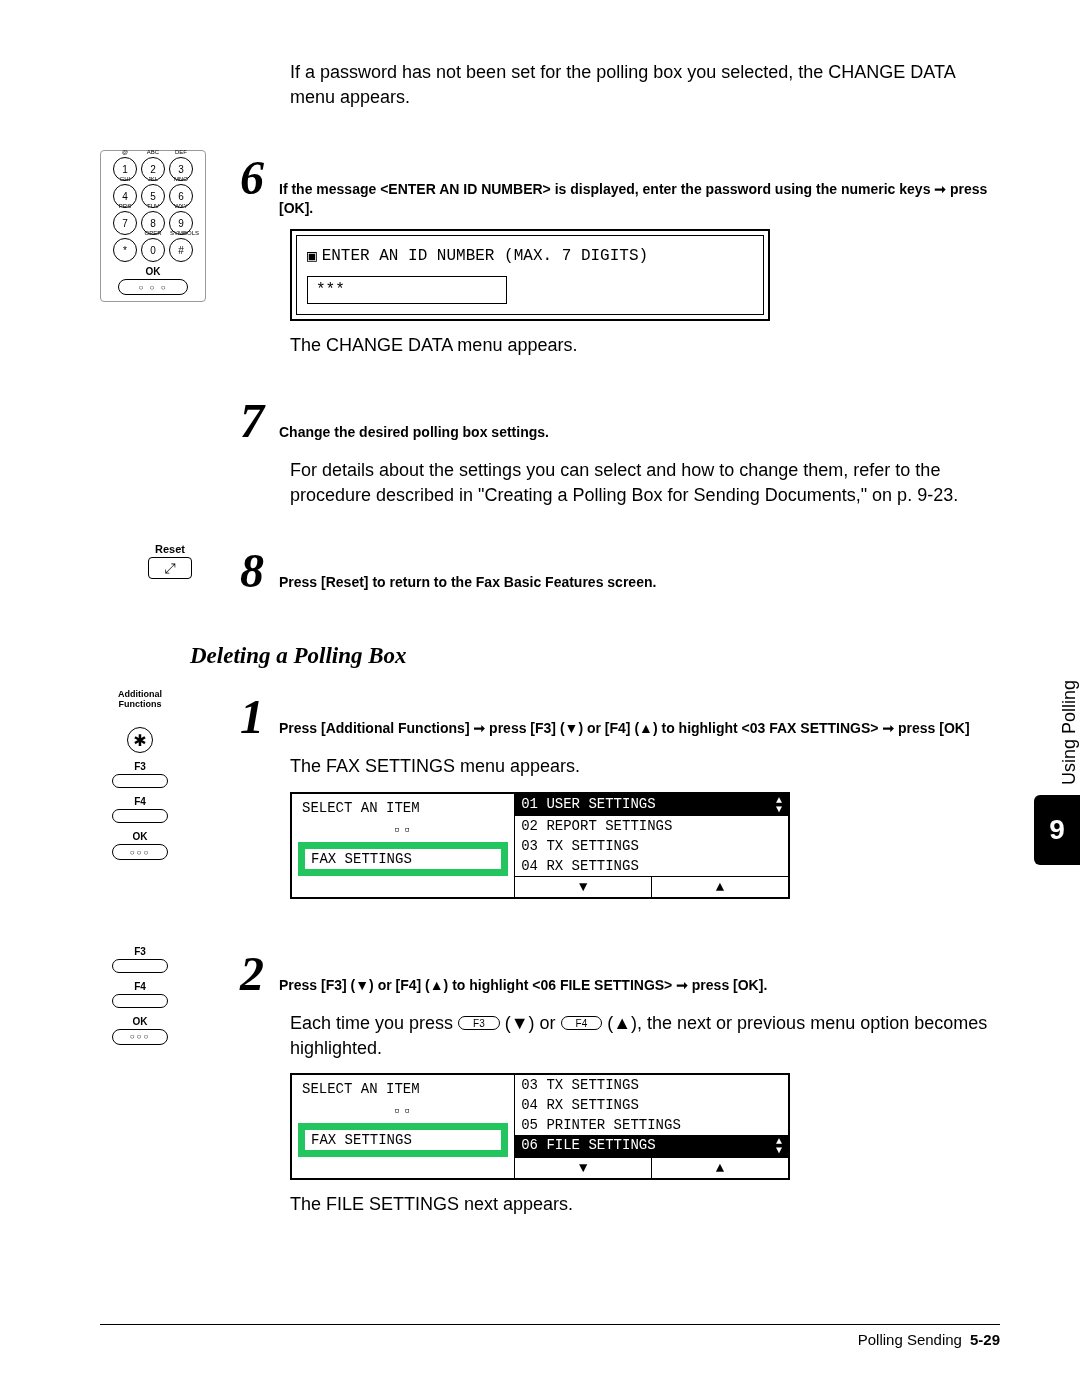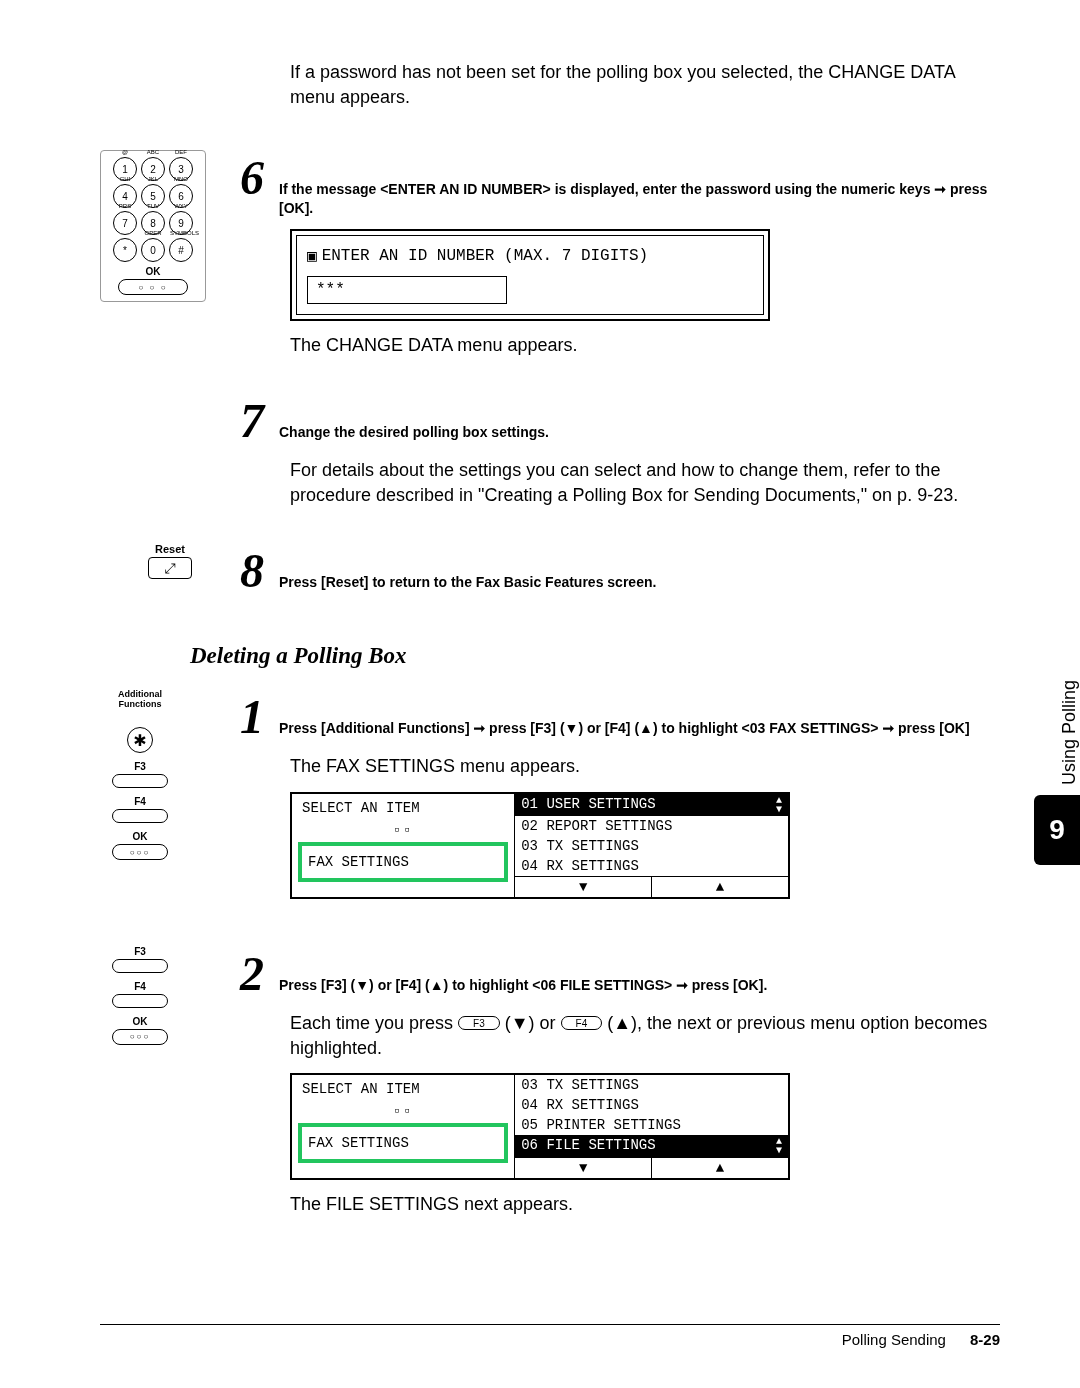--- a/index.html
+++ b/index.html
@@ -84,22 +84,22 @@
     width: 45%;
     border-right: 1px solid #000;
     padding: 6px;
   }
   .split-right {
     width: 55%;
   }
   .lcd-label { margin-bottom: 6px; padding-left:4px;}
   .dots { text-align:center; margin-bottom:4px; letter-spacing:2px;}
   .lcd-select {
-    border: 4px solid #22c55e;
-    padding: 8px 6px;
+    border: 7px solid #22c55e;
+    padding: 2px 6px;
   }
   .menu-item {
     padding: 2px 6px;
     display:flex;
     justify-content:space-between;
   }
   .menu-item.highlight {
     background: #000;
     color: #fff;
   }
@@ -203,21 +203,21 @@
   }
   .footer {
     position:absolute;
     bottom: 40px;
     left: 100px;
     right: 80px;
     border-top: 1px solid #000;
     padding-top: 6px;
     display:flex;
     justify-content:flex-end;
-    gap: 24px;
+    gap: 8px;
     font-size: 15px;
   }
   .footer-page { font-weight:bold;}
   .inline-key {
     display:inline-block;
     border:1px solid #000;
     border-radius:9px;
     padding: 0 14px;
     font-size:10px;
     position:relative;
@@ -415,15 +415,15 @@
     </div>
   </div>
 
   <div class="side-tab">
     <div class="side-label">Using Polling</div>
     <div class="side-num">9</div>
   </div>
 
   <div class="footer">
     <span>Polling Sending</span>
-    <span class="footer-page">8-29</span>
+    <span class="footer-page">5-29</span>
   </div>
 </div>
 
 </body></html>

